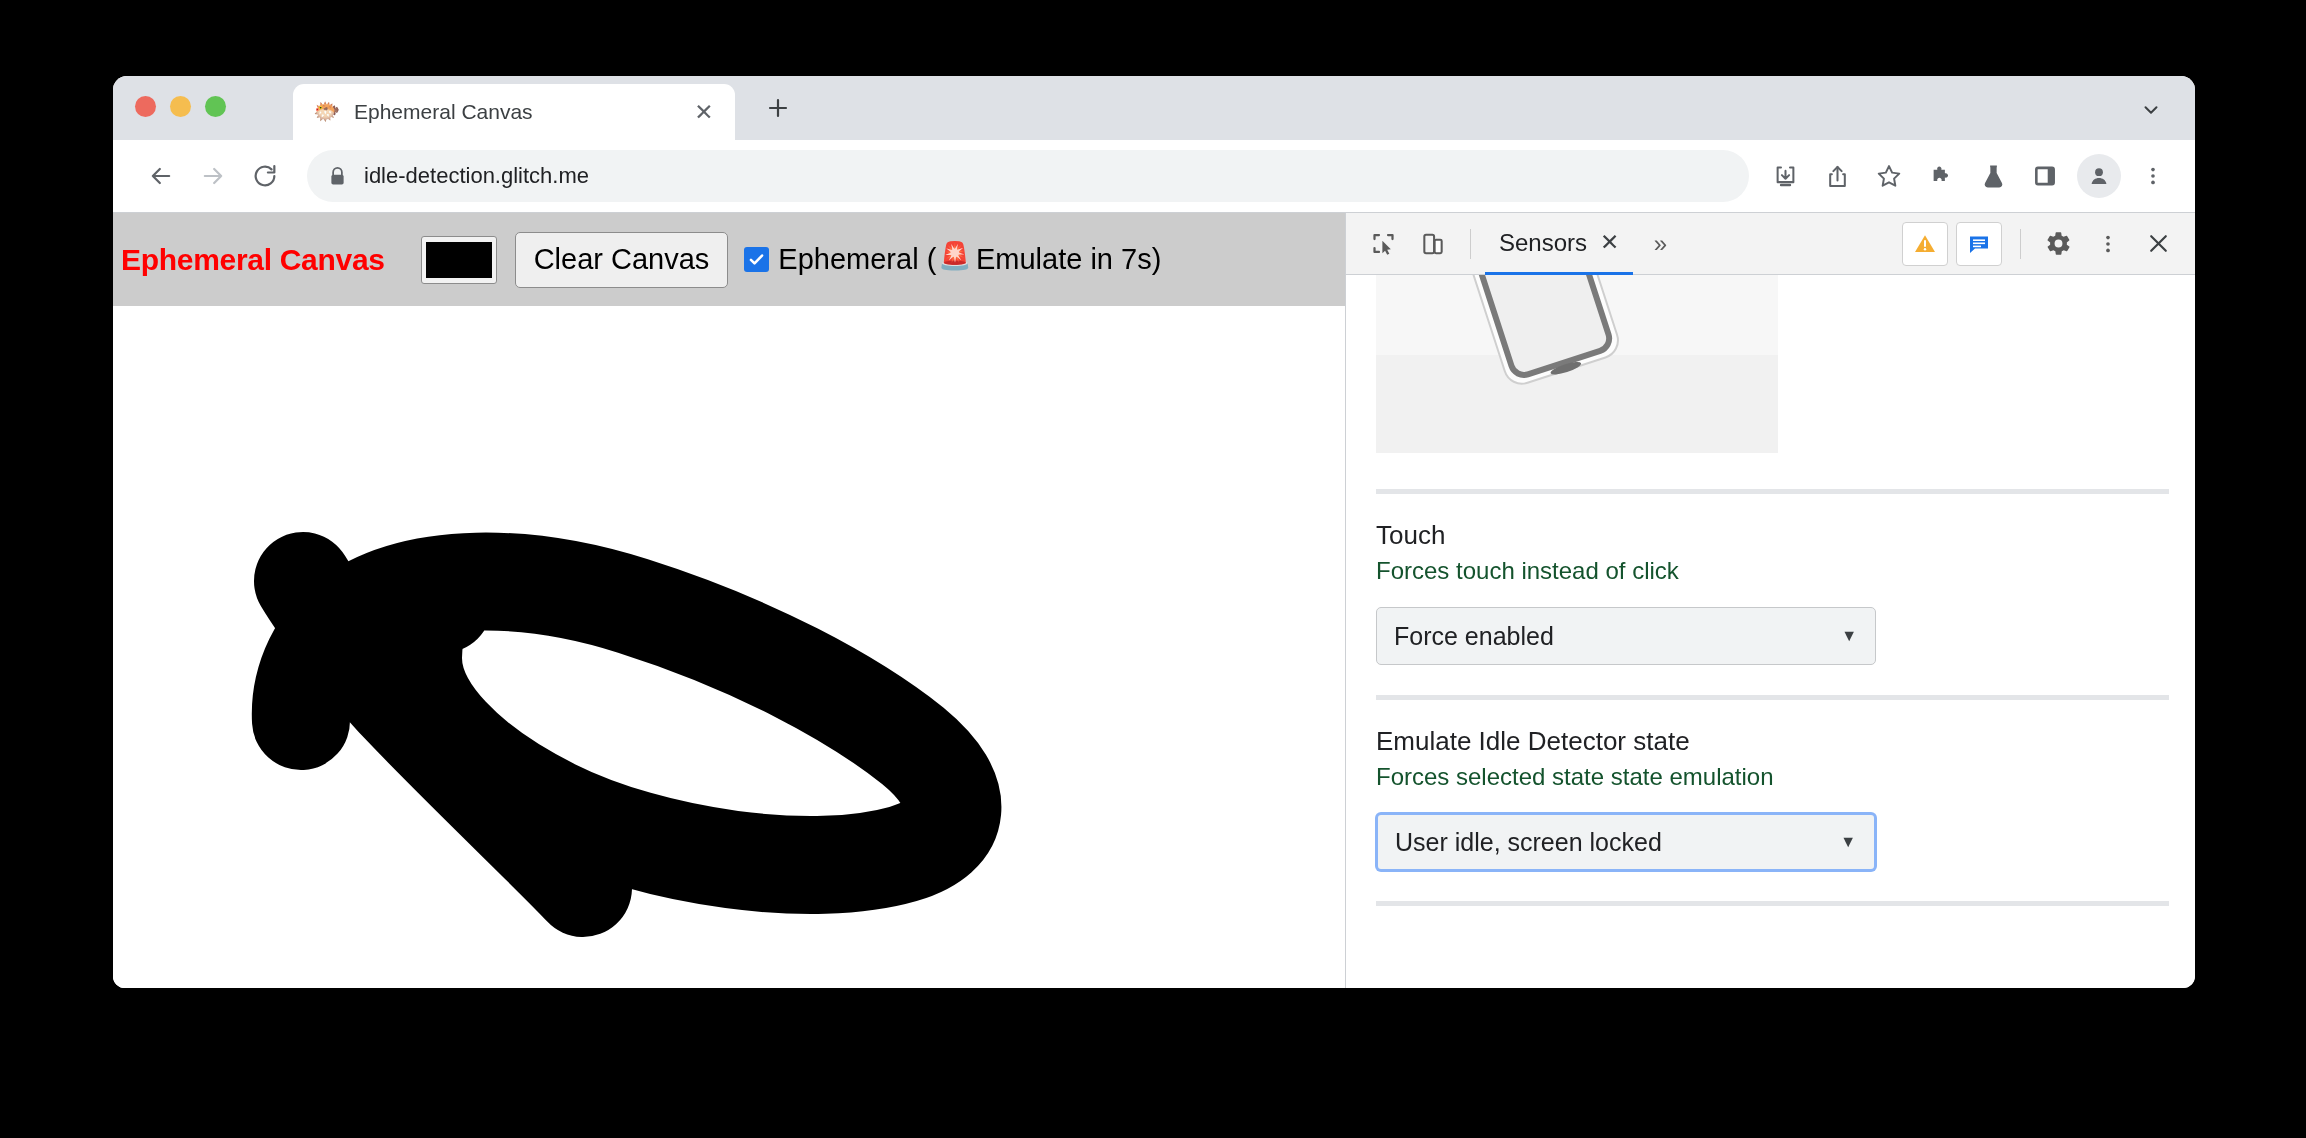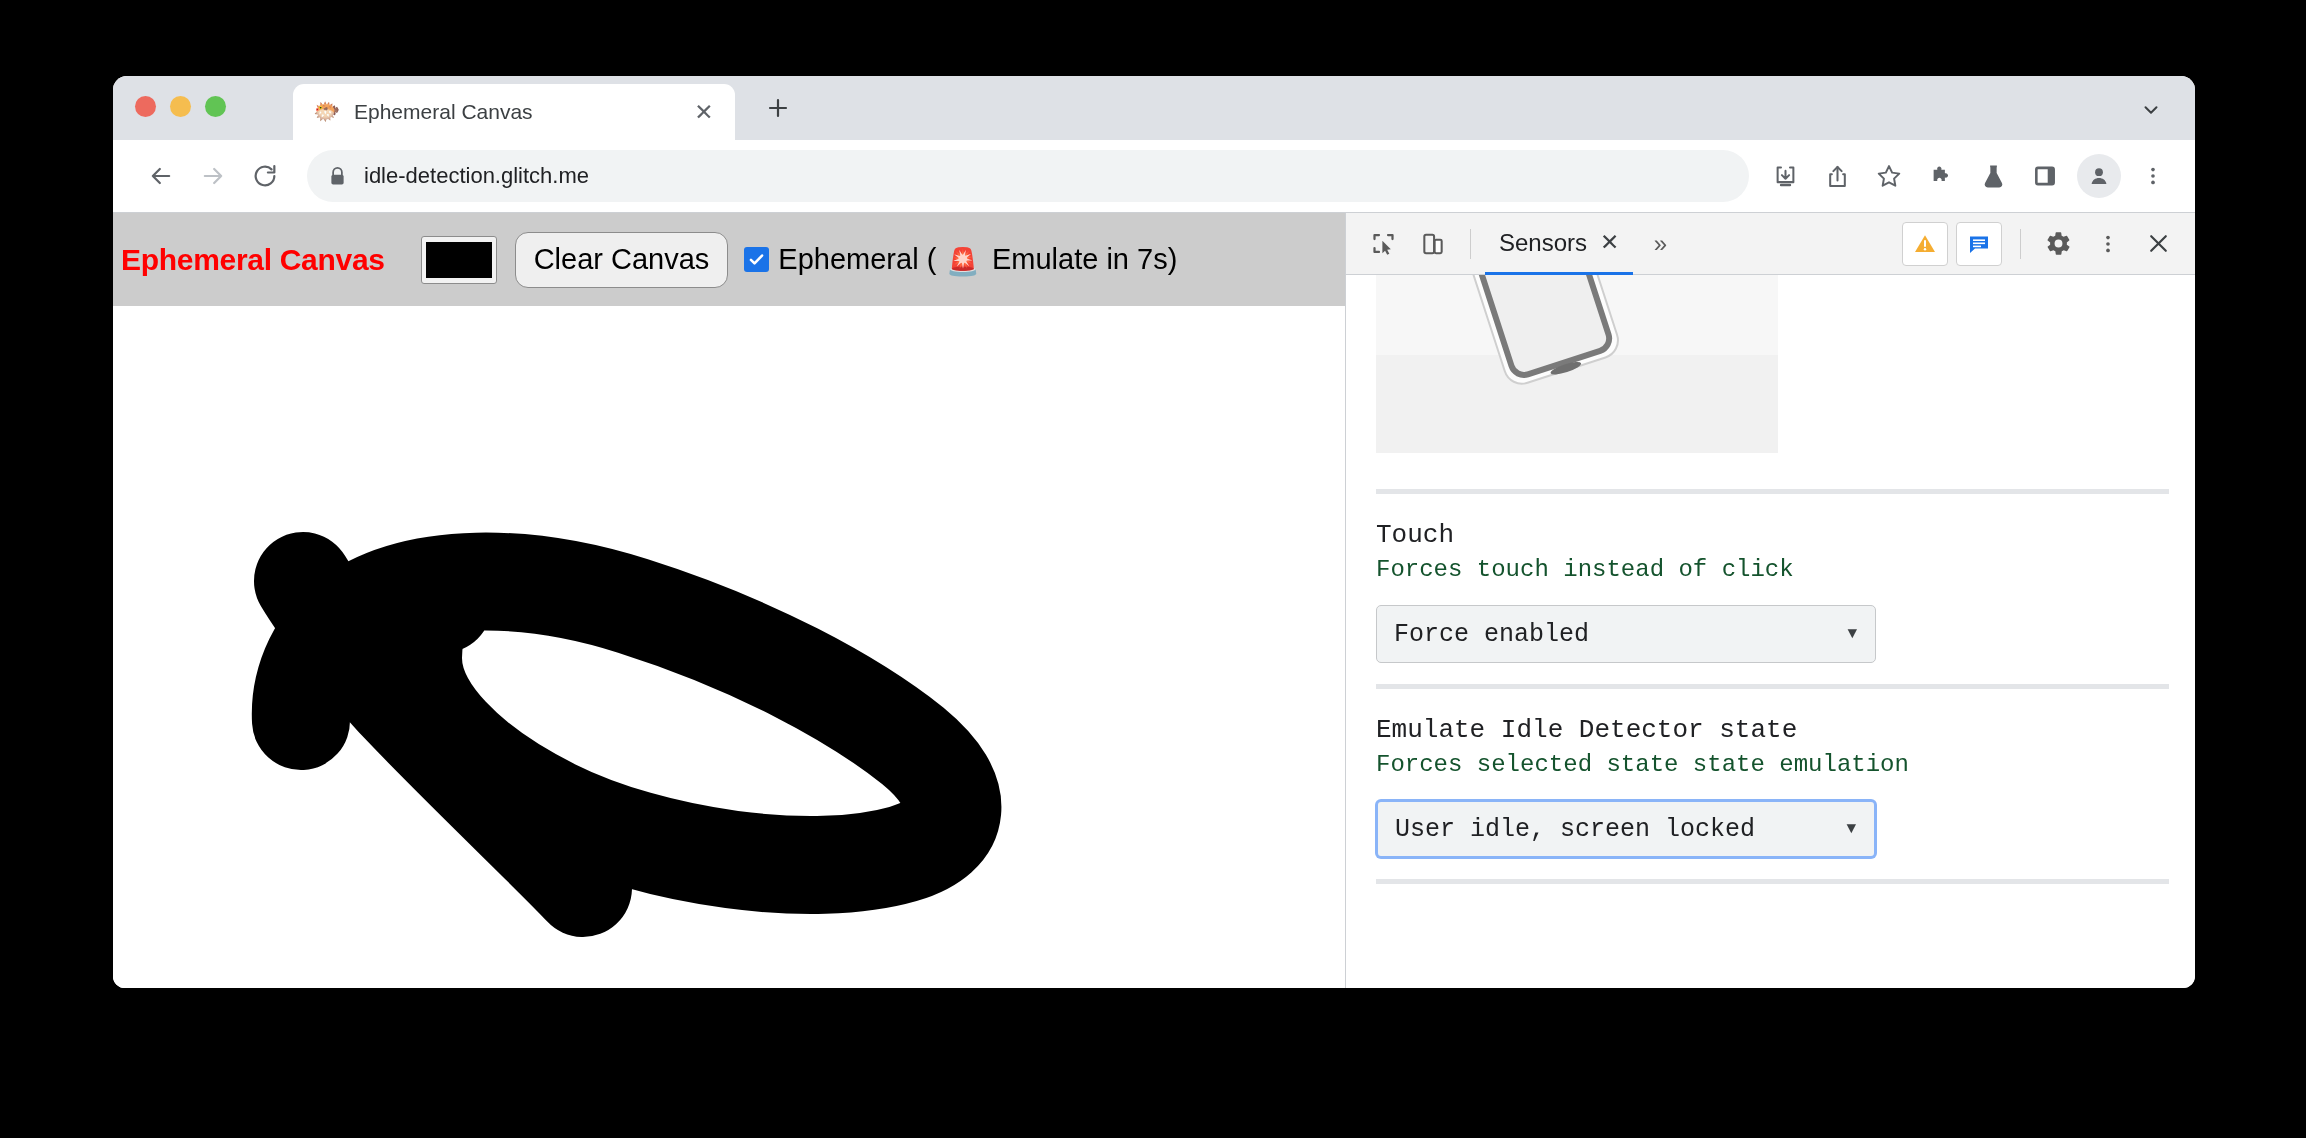--- a/index.html
+++ b/index.html
@@ -180,21 +180,21 @@
     display: block;
     width: 100%; height: 100%;
     background: #000;
   }
   .clear-btn {
     margin-left: 18px;
     height: 56px;
     padding: 0 18px;
     background: #efefef;
     border: 1px solid #8c8c8c;
-    border-radius: 13px;
+    border-radius: 5px;
     font-size: 29px;
     color: #000;
     font-family: "Liberation Sans", sans-serif;
     display: flex; align-items: center;
     white-space: nowrap;
   }
   .eph-group {
     margin-left: 16px;
     display: flex;
     align-items: center;
@@ -204,21 +204,21 @@
     white-space: nowrap;
   }
   .eph-check {
     width: 25px; height: 25px;
     background: #1a73e8;
     border-radius: 3px;
     display: flex; align-items: center; justify-content: center;
     flex: 0 0 auto;
   }
   .eph-check svg { display: block; }
-  .eph-text { display: flex; align-items: flex-end; gap: 8px; }
+  .eph-text { display: flex; align-items: flex-start; gap: 0; }
   .siren { font-size: 27px; line-height: 1; margin: 0 4px 0 2px; }
 
   .canvas-area {
     flex: 1 1 auto;
     background: #ffffff;
     position: relative;
     overflow: hidden;
   }
   .canvas-area svg { position: absolute; left: 0; top: 0; }
 
@@ -297,21 +297,21 @@
     background: linear-gradient(#f7f7f7 0%, #f7f7f7 45%, #f1f1f1 45%, #f1f1f1 100%);
     position: relative;
     overflow: hidden;
     margin-top: 0;
   }
   .section-divider {
     height: 5px;
     background: #e3e5e8;
     margin: 36px 26px 0 0;
   }
-  .dt-section { padding: 26px 0 21px 0; margin-right: 26px; font-family: Liberation Mono, monospace; }
+  .dt-section { padding: 26px 0 30px 0; margin-right: 26px; }
   .dt-section h3 {
     font-size: 26px;
     font-weight: normal;
     color: #202124;
     margin-bottom: 6px;
   }
   .dt-section p {
     font-size: 24px;
     color: #14532d;
     margin-bottom: 22px;

